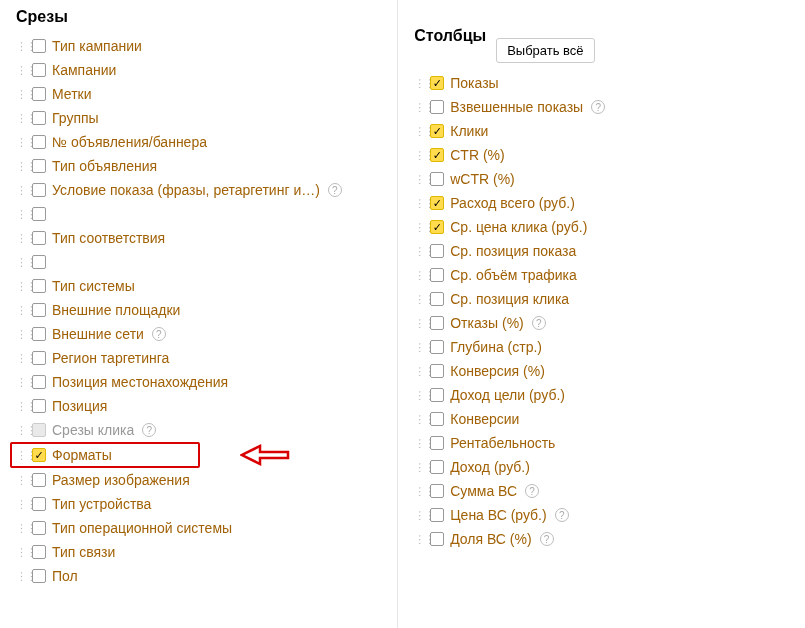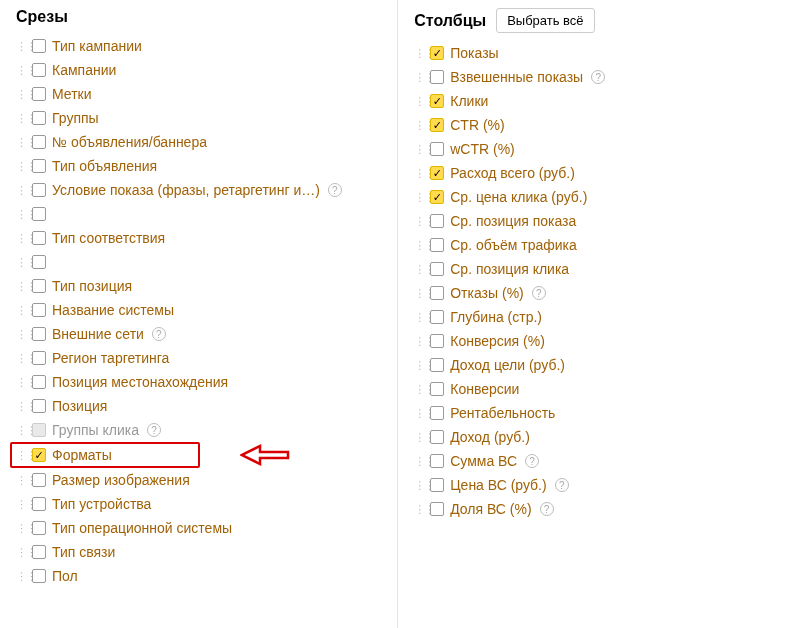--- a/index.html
+++ b/index.html
@@ -37,20 +37,21 @@
       font-weight: bold;
       font-size: 16px;
     }
     .select-all-btn {
       border: 1px solid #ccc;
       border-radius: 3px;
       background: #fff;
       padding: 4px 10px;
       font-size: 13px;
       cursor: pointer;
+      margin-top: 30px;
     }
     .list { }
     .item {
       display: flex;
       align-items: center;
       gap: 6px;
       padding: 3px 4px;
       min-height: 24px;
     }
     .drag-handle {
@@ -171,26 +172,26 @@
           <span class="checkbox"></span>
           <span class="label">Тип соответствия</span>
         </div>
         <div class="item">
           <span class="drag-handle">⋮⋮</span>
           <span class="checkbox"></span>
         </div>
         <div class="item">
           <span class="drag-handle">⋮⋮</span>
           <span class="checkbox"></span>
-          <span class="label">Тип позиция</span>
-        </div>
-        <div class="item">
-          <span class="drag-handle">⋮⋮</span>
-          <span class="checkbox"></span>
-          <span class="label">Название системы</span>
+          <span class="label">Тип системы</span>
+        </div>
+        <div class="item">
+          <span class="drag-handle">⋮⋮</span>
+          <span class="checkbox"></span>
+          <span class="label">Внешние площадки</span>
         </div>
         <div class="item">
           <span class="drag-handle">⋮⋮</span>
           <span class="checkbox"></span>
           <span class="label">Внешние сети</span>
           <span class="help-icon">?</span>
         </div>
         <div class="item">
           <span class="drag-handle">⋮⋮</span>
           <span class="checkbox"></span>
@@ -202,21 +203,21 @@
           <span class="label">Позиция местонахождения</span>
         </div>
         <div class="item">
           <span class="drag-handle">⋮⋮</span>
           <span class="checkbox"></span>
           <span class="label">Позиция</span>
         </div>
         <div class="item disabled">
           <span class="drag-handle">⋮⋮</span>
           <span class="checkbox disabled"></span>
-          <span class="label">Группы клика</span>
+          <span class="label">Срезы клика</span>
           <span class="help-icon">?</span>
         </div>
         <div style="display: flex; align-items: center;">
           <div class="item highlight-box">
             <span class="drag-handle">⋮⋮</span>
             <span class="checkbox checked">✓</span>
             <span class="label">Форматы</span>
           </div>
           <span class="arrow">
             <svg width="50" height="22" viewBox="0 0 50 22">

